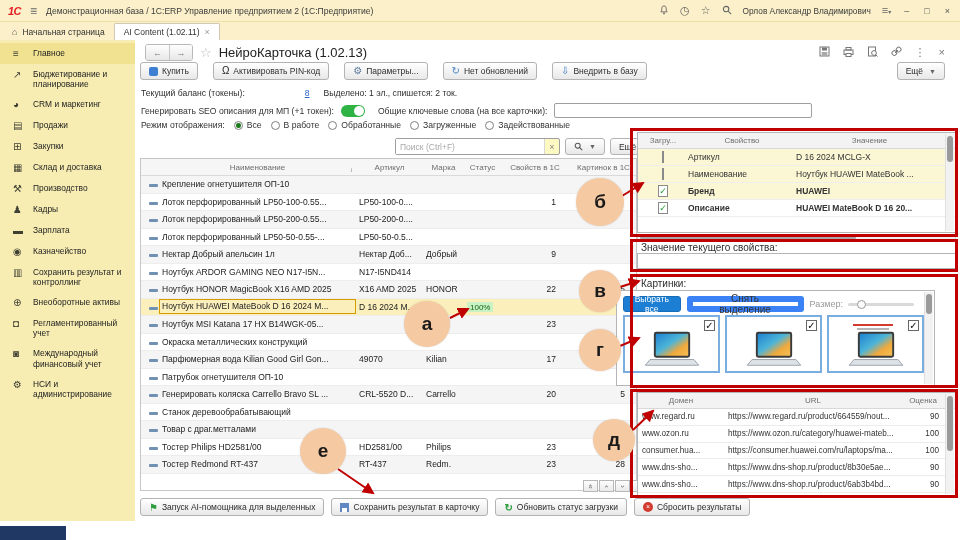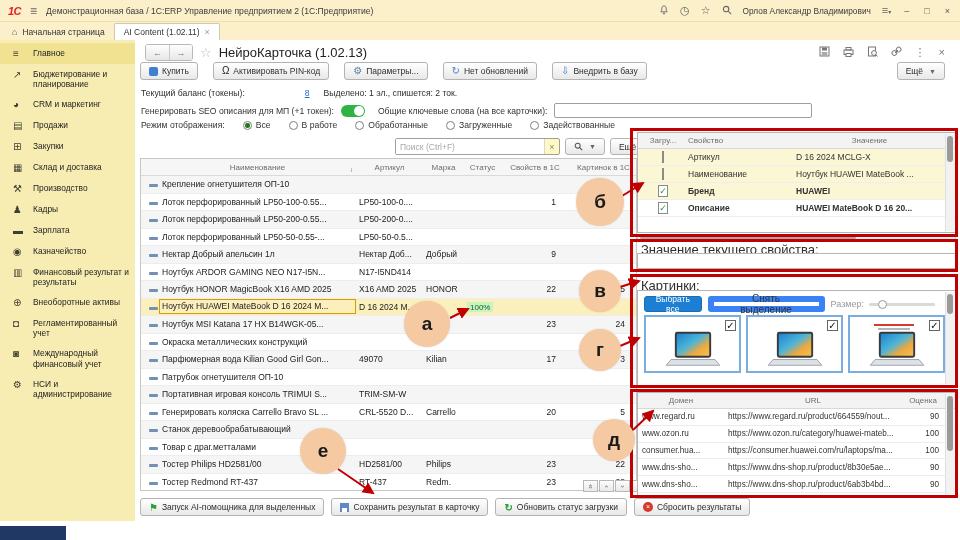--- a/index.html
+++ b/index.html
@@ -47,21 +47,21 @@
   .buy-ic{width:9px;height:9px;background:#3f7fd1;border-radius:2px;display:inline-block}
   .more-top{position:absolute;right:15px;top:22px}
   .caret{font-size:7px;color:#666;margin-left:2px}
 
   .row-balance{position:absolute;left:6px;top:48px;display:flex;align-items:center;font-size:8.6px;color:#2e2e2e}
   .link8{color:#2b66c9;text-decoration:underline;margin:0 14px 0 60px}
   .row-seo{position:absolute;left:6px;top:63px;display:flex;align-items:center;font-size:8.6px;gap:7px}
   .toggle{width:24px;height:12px;border-radius:6px;background:#2eb344;position:relative;display:inline-block}
   .toggle::after{content:"";position:absolute;right:1px;top:1px;width:10px;height:10px;border-radius:50%;background:#fff}
   .kw-input{width:258px;height:15px;border:1px solid #9f9f9f;border-radius:2px;font-size:8.5px;padding:0 3px}
-  .row-mode{position:absolute;left:6px;top:80px;display:flex;align-items:center;font-size:8.6px;gap:18px}
+  .row-mode{position:absolute;left:6px;top:80px;display:flex;align-items:center;font-size:8.6px;gap:9px}
   .mode-opt{display:flex;align-items:center;gap:4px}
   .radio{width:9px;height:9px;border:1px solid #808080;border-radius:50%;background:#fff;display:inline-block;position:relative}
   .radio.sel::after{content:"";position:absolute;left:1.5px;top:1.5px;width:4.5px;height:4.5px;border-radius:50%;background:#1c7a1c}
 
   .search-row{position:absolute;left:260px;top:98px;display:flex;align-items:center}
   .search-wrap{display:flex;border:1px solid #9f9f9f;border-radius:2px;height:17px;background:#fef9c3}
   .search-input{width:148px;border:none;outline:none;font-size:8.5px;padding:0 4px;color:#333}
   .search-input::placeholder{color:#a9a9a9}
   .search-clear{width:15px;display:flex;align-items:center;justify-content:center;color:#888;border-left:1px solid #d7d7d7;font-size:9px}
   .sbtn{height:17px;margin-left:5px}
@@ -88,35 +88,35 @@
   .flag{color:#2e9e3f;font-size:10px}
   .floppy{width:9px;height:9px;background:#6188c2;position:relative;display:inline-block}
   .floppy::after{content:"";position:absolute;left:2px;bottom:0;width:5px;height:4px;background:#fff}
   .refresh{color:#2e9e3f;font-size:10px;font-weight:bold}
   .reset{width:10px;height:10px;border-radius:50%;background:#d23b2e;color:#fff;font-size:7px;line-height:10px;text-align:center;display:inline-block}
 
   
   .panel{position:absolute;background:#fff;border:1px solid #b5b5b5;z-index:2}
   #props-panel{left:637px;top:132px;width:319px;height:101px}
   .phead{display:flex;height:16px;background:#f3f3f3;border-bottom:1px solid #d8d8d8;color:#6e6e6e;font-size:8px;align-items:center}
-  .pc0{width:50px;flex:none;text-align:center}.pc1{width:108px;flex:none;text-align:left}.pc2{width:147px;flex:none;text-align:center}
+  .pc0{width:50px;flex:none;text-align:center}.pc1{width:108px;flex:none;text-align:center}.pc2{width:147px;flex:none;text-align:center}
   .prow{display:flex;height:17px;align-items:center;font-size:8.5px;border-bottom:1px solid #eee}
   .prow.yellow{background:#fbf6d3}
   .prow .pc1,.prow .pc2{text-align:left;overflow:hidden;white-space:nowrap;padding-right:3px}
   .prow.bold .pc1,.prow.bold .pc2{font-weight:bold}
   .cb{width:10px;height:10px;border:1px solid #8a8a8a;background:#fff;margin:0 auto;font-size:9px;line-height:9px;text-align:center;color:#1f9d3a;font-weight:bold}
   .vscroll{position:absolute;right:1px;top:1px;bottom:1px;width:9px;background:#f2f2f2;border-left:1px solid #e0e0e0}
   .vthumb{position:absolute;left:1px;width:6px;background:#9a9a9a;border-radius:3px}
   .hscroll{position:absolute;left:637px;top:234px;width:319px;height:7px;background:#f1f1f1;border:1px solid #d2d2d2;z-index:2}
   .hthumb{position:absolute;left:2px;top:1px;height:3px;width:68%;background:#a8a8a8;border-radius:2px}
 
-  .plabel{position:absolute;font-size:13px;color:#2e2e2e;z-index:2}
+  .plabel{position:absolute;font-size:10px;color:#2e2e2e;z-index:2}
   #curprop-input{left:637px;top:253px;width:319px;height:16px}
 
-  #pics-panel{left:637px;top:290px;width:319px;height:96px}
+  #pics-panel{left:616px;top:290px;width:319px;height:96px}
   .pics-toolbar{display:flex;align-items:center;gap:6px;margin:5px 6px 3px 6px}
   .btn-blue{height:16px;padding:0 8px;background:#1d7fd3;border:1px solid #176db8;border-radius:3px;color:#fff;font-size:8.5px;display:inline-flex;align-items:center}
   .btn-white{height:16px;padding:0 20px;background:#fff;border:6px solid #3b82f6;border-radius:3px;color:#333;font-size:10px;display:inline-flex;align-items:center}
   .size-ctl{margin-left:auto;margin-right:14px;display:flex;align-items:center;gap:5px;color:#999}
   .slider-track{width:66px;height:3px;background:#d9d9d9;border-radius:2px;position:relative}
   .slider-knob{position:absolute;left:9px;top:-3px;width:9px;height:9px;border-radius:50%;background:#fafafa;border:1px solid #9a9a9a}
   .thumbs{display:flex;gap:5px;margin:0 6px}
   .thumb{width:97px;height:58px;border:2px solid #7aade0;background:#fff;position:relative;display:flex;align-items:flex-end;justify-content:center}
   .thumb .pcb{position:absolute;top:3px;right:3px;width:11px;height:11px;border:1px solid #666;background:#fff;font-size:10px;line-height:10px;text-align:center;color:#111;font-weight:bold}
   .capline{position:absolute;left:24px;top:7px;width:40px;height:2px;background:#d23b2e}
@@ -224,21 +224,21 @@
     <div class="sb-item">
       <span class="sb-icon">▬</span>
       <span class="sb-label">Зарплата</span>
     </div>
     <div class="sb-item">
       <span class="sb-icon">◉</span>
       <span class="sb-label">Казначейство</span>
     </div>
     <div class="sb-item">
       <span class="sb-icon">▥</span>
-      <span class="sb-label">Финансовый результат и результаты</span>
+      <span class="sb-label">Сохранить результат и контроллинг</span>
     </div>
     <div class="sb-item">
       <span class="sb-icon">⊕</span>
       <span class="sb-label">Внеоборотные активы</span>
     </div>
     <div class="sb-item">
       <span class="sb-icon">◘</span>
       <span class="sb-label">Регламентированный учет</span>
     </div>
     <div class="sb-item">
@@ -481,29 +481,20 @@
           <span class="cell c0"><span class="row-ic"></span></span>
           <span class="cell c1">Патрубок огнетушителя ОП-10</span>
           <span class="cell c2"></span>
           <span class="cell c3"></span>
           <span class="cell c4"></span>
           <span class="cell c5 num"></span>
           <span class="cell c6 num"></span>
         </div>
         <div class="trow">
           <span class="cell c0"><span class="row-ic"></span></span>
-          <span class="cell c1">Портативная игровая консоль TRIMUI S...</span>
-          <span class="cell c2">TRIM-SM-W</span>
-          <span class="cell c3"></span>
-          <span class="cell c4"></span>
-          <span class="cell c5 num"></span>
-          <span class="cell c6 num"></span>
-        </div>
-        <div class="trow">
-          <span class="cell c0"><span class="row-ic"></span></span>
           <span class="cell c1">Генерировать коляска Carrello Bravo SL ...</span>
           <span class="cell c2">CRL-5520 D...</span>
           <span class="cell c3">Carrello</span>
           <span class="cell c4"></span>
           <span class="cell c5 num">20</span>
           <span class="cell c6 num">5</span>
         </div>
         <div class="trow">
           <span class="cell c0"><span class="row-ic"></span></span>
           <span class="cell c1">Станок деревообрабатывающий</span>

